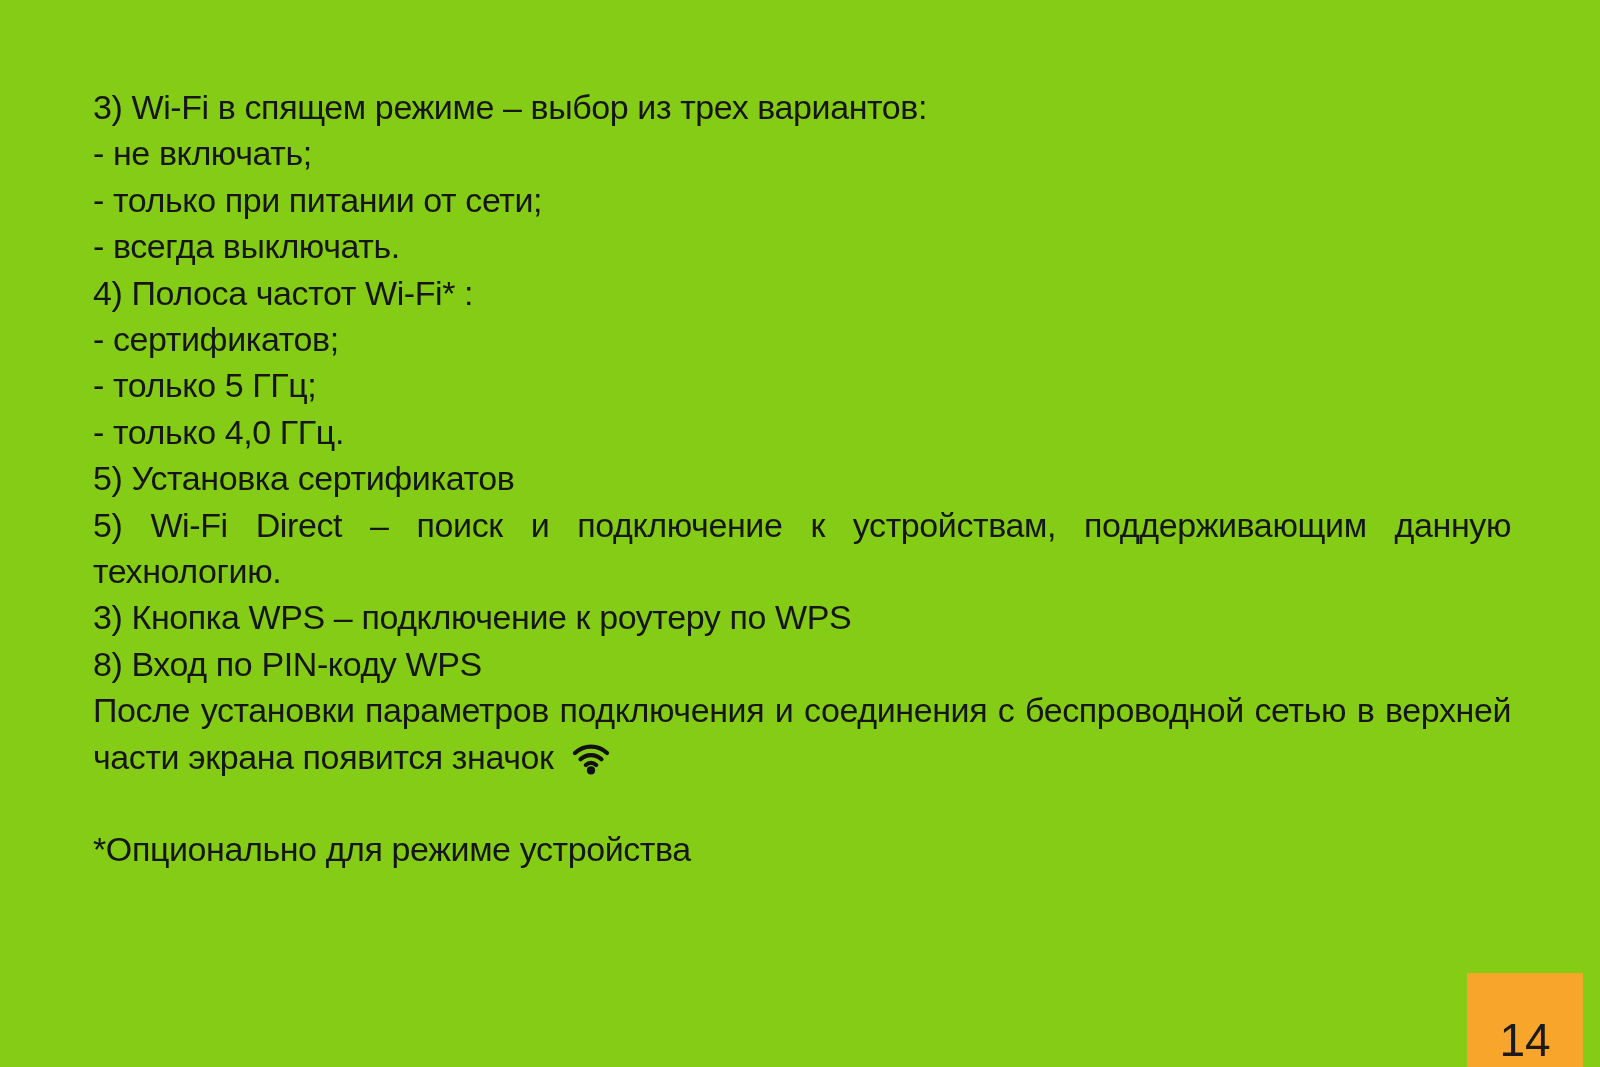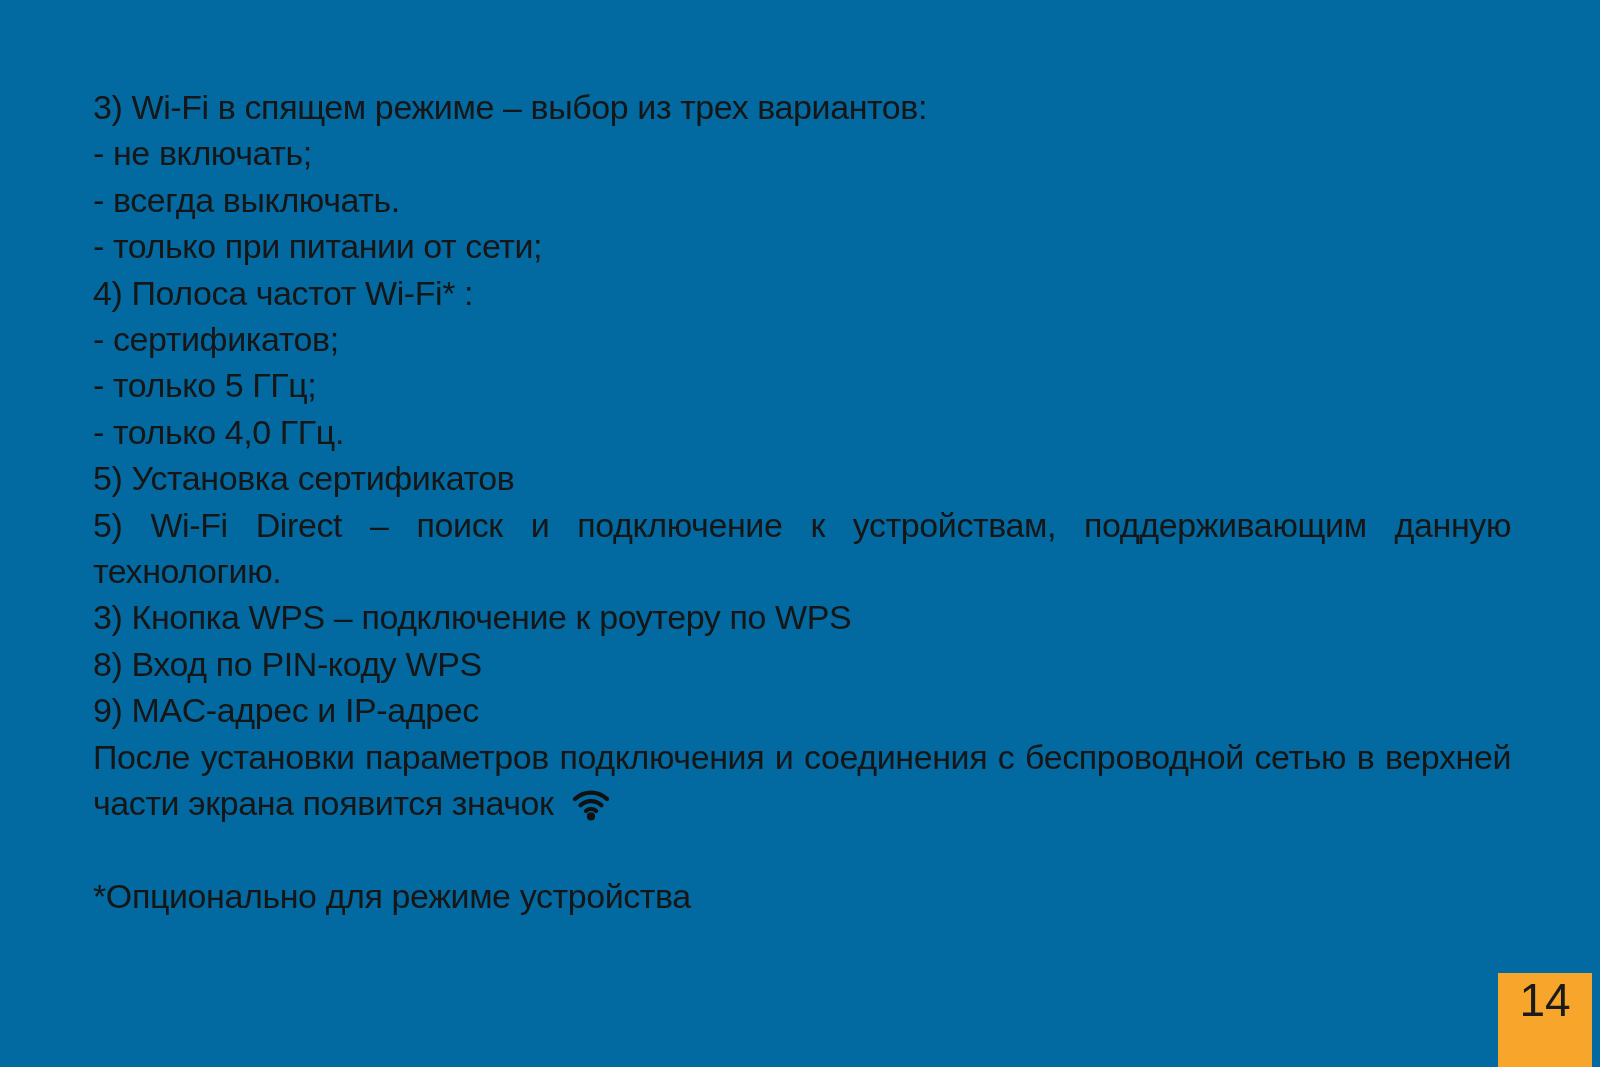--- a/index.html
+++ b/index.html
@@ -11,21 +11,21 @@
     height: 1067px;
     background: #ffffff;
     position: relative;
     overflow: hidden;
     font-family: "Liberation Sans", sans-serif;
     color: #161616;
   }
   .page {
     position: absolute;
     inset: 0;
-    background: #0369a1;
+    background: #84cc16;
   }
   .text-block {
     position: absolute;
     left: 93px;
     top: 84px;
     width: 1418px;
     font-size: 34px;
     line-height: 46.4px;
     letter-spacing: -0.4px;
     color: #161616;
@@ -43,55 +43,54 @@
     width: 40px;
     height: 36px;
     vertical-align: -6px;
     margin-left: 8px;
   }
   .footnote {
     margin-top: 46.4px !important;
   }
   .page-badge {
     position: absolute;
-    right: 8px;
+    right: 17px;
     bottom: 0;
-    width: 94px;
+    width: 116px;
     height: 94px;
     background: #f7a62b;
     display: flex;
-    align-items: flex-start;
+    align-items: flex-end;
     justify-content: center;
   }
   .page-badge span {
     font-size: 46px;
     font-weight: 400;
     letter-spacing: 0px;
     color: #1b1b1b;
   }
 </style>
 </head>
 <body>
 
 <div class="page">
 
   <div class="text-block">
     <p>3) Wi-Fi в спящем режиме – выбор из трех вариантов:</p>
     <p>- не включать;</p>
+    <p>- только при питании от сети;</p>
     <p>- всегда выключать.</p>
-    <p>- только при питании от сети;</p>
     <p>4) Полоса частот Wi-Fi* :</p>
     <p>- сертификатов;</p>
     <p>- только 5 ГГц;</p>
     <p>- только 4,0 ГГц.</p>
     <p>5) Установка сертификатов</p>
     <p class="justify">5) Wi-Fi Direct – поиск и подключение к устройствам, поддерживающим данную технологию.</p>
     <p>3) Кнопка WPS – подключение к роутеру по WPS</p>
     <p>8) Вход по PIN-коду WPS</p>
-    <p>9) MAC-адрес и IP-адрес</p>
     <p class="justify">
       <span>После установки параметров подключения и соединения с беспроводной сетью в верхней части экрана появится значок</span>
       <svg class="wifi-icon" viewBox="0 0 24 22" xmlns="http://www.w3.org/2000/svg" aria-hidden="true">
         <path d="M2.2 8.6 a 14.2 14.2 0 0 1 19.6 0" fill="none" stroke="#111111" stroke-width="2.6" stroke-linecap="round"></path>
         <path d="M5.6 12.4 a 9.2 9.2 0 0 1 12.8 0" fill="none" stroke="#111111" stroke-width="2.6" stroke-linecap="round"></path>
         <path d="M8.9 15.9 a 4.5 4.5 0 0 1 6.2 0" fill="none" stroke="#111111" stroke-width="2.6" stroke-linecap="round"></path>
         <circle cx="12" cy="19.2" r="2.5" fill="#111111"></circle>
       </svg>
     </p>
     <p class="footnote">*Опционально для режиме устройства</p>

